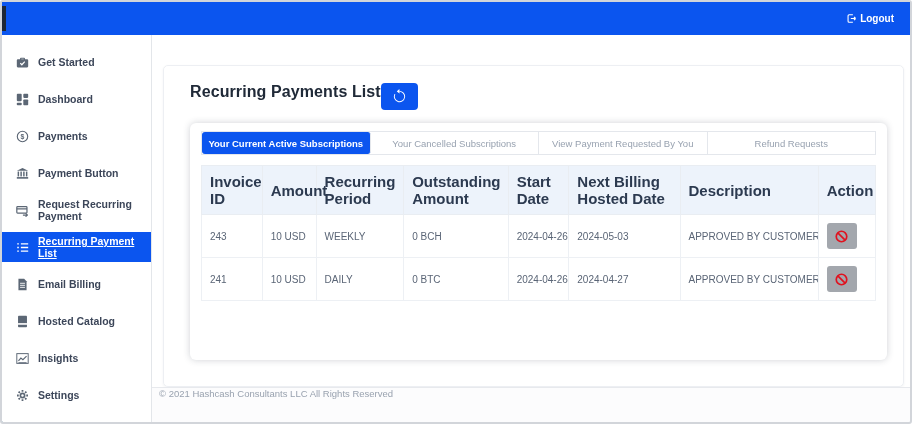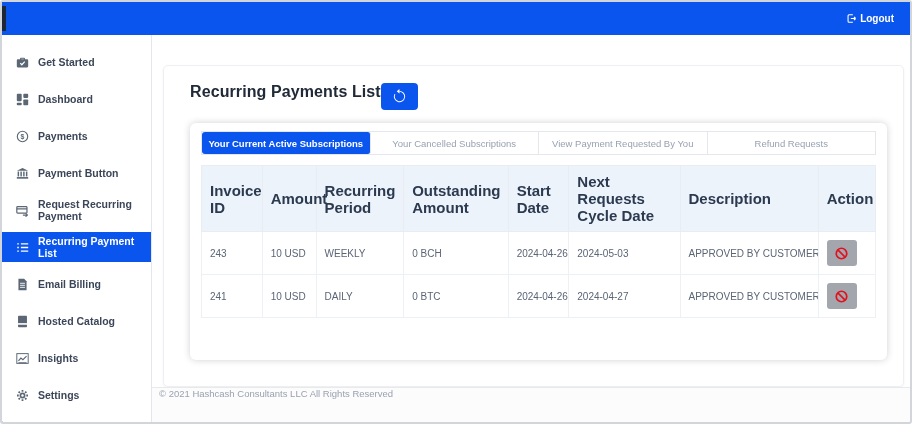--- a/index.html
+++ b/index.html
@@ -17,21 +17,21 @@
   .logo-sliver{position:absolute;left:0;top:4px;width:4px;height:25px;background:#1d2736;}
   .logout-btn{display:flex;align-items:center;gap:3px;color:#fff;font-size:10px;font-weight:700;cursor:pointer;background:none;border:none;}
   .logout-btn .icon svg{width:11px;height:11px;display:block;}
   
   .body-row{flex:1;display:flex;min-height:0;}
   .sidebar{width:150px;min-width:150px;background:#fff;border-right:1px solid #e3e6ea;padding-top:12px;}
   .side-item{display:flex;align-items:center;gap:9px;min-height:30px;margin-bottom:7px;
     padding:0 8px 0 14px;font-size:10.5px;font-weight:700;color:#3c4659;line-height:1.15;cursor:pointer;}
   .side-item .icon{width:13px;min-width:13px;height:13px;color:#5c6775;}
   .side-item .icon svg{width:13px;height:13px;display:block;}
-  .side-item.active{background:var(--blue);color:#fff;}
+  .side-item.active{background:var(--blue);color:#fff;text-decoration:underline;}
   .side-item.active .icon{color:#fff;}
   .main{flex:1;display:flex;flex-direction:column;min-width:0;background:#fff;}
   .content{flex:1;padding:30px 6px 0 11px;}
   .outer-card{height:322px;background:#fff;border:1px solid #edeff3;border-radius:5px;
     box-shadow:0 1px 3px rgba(20,30,50,.05);padding:17px 16px 0 26px;}
   .title-row{display:flex;align-items:flex-start;}
   .page-title{font-size:16px;font-weight:700;color:#202a38;letter-spacing:.1px;}
   .history-btn{width:37px;height:27px;background:var(--blue);border:none;border-radius:4px;
     display:flex;align-items:center;justify-content:center;color:#fff;cursor:pointer;}
   .history-btn svg{width:15px;height:15px;display:block;}
@@ -211,21 +211,21 @@
                   <col style="width:20.5%">
                   <col style="width:8.5%">
               </colgroup>
               <thead>
                   <tr>
                     <th>Invoice ID</th>
                     <th>Amount</th>
                     <th>Recurring Period</th>
                     <th>Outstanding Amount</th>
                     <th>Start Date</th>
-                    <th>Next Requests Cycle Date</th>
+                    <th>Next Billing Hosted Date</th>
                     <th>Description</th>
                     <th>Action</th>
                   </tr>
                 </thead>
               <tbody>
                   <tr>
                     <td>243</td>
                     <td>10 USD</td>
                     <td>WEEKLY</td>
                     <td>0 BCH</td>

